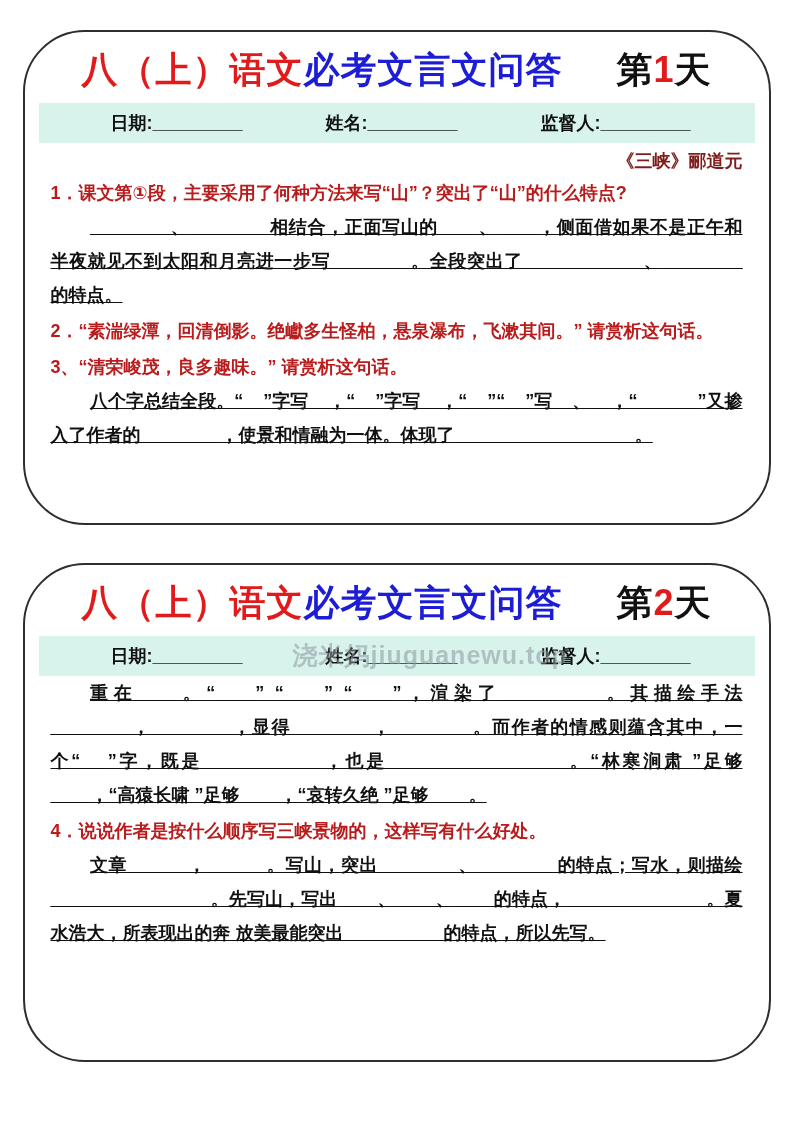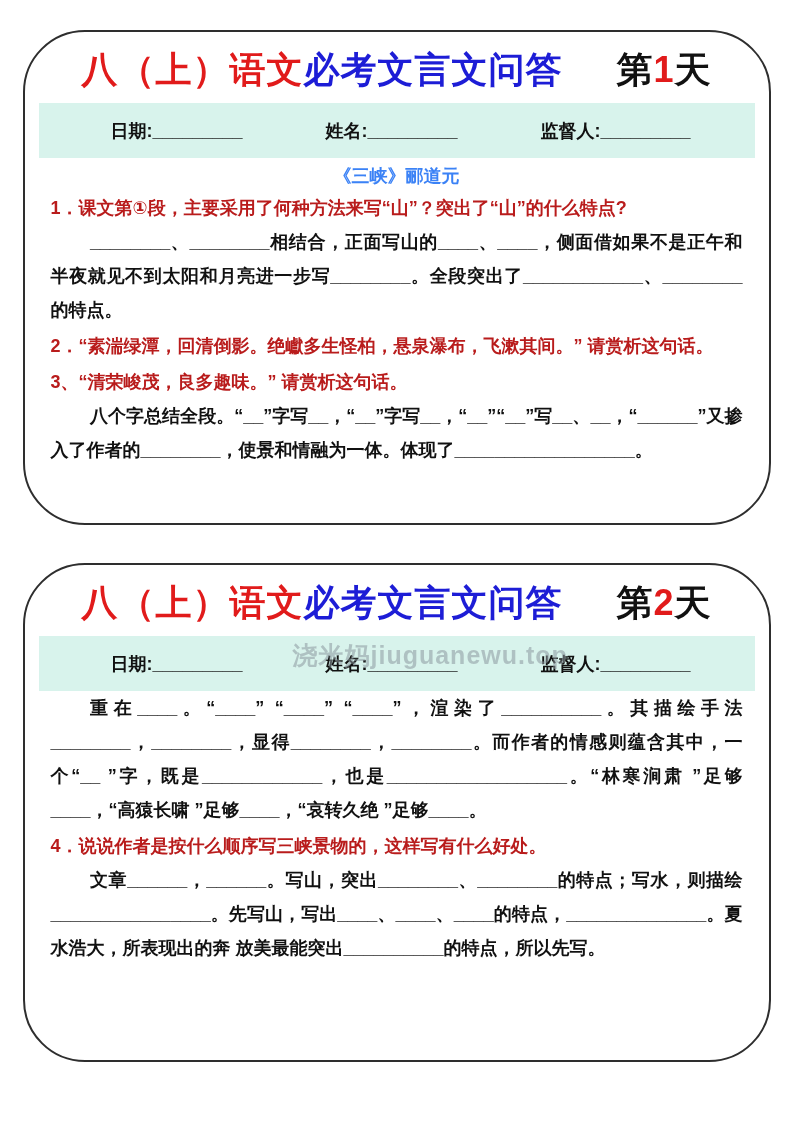--- a/index.html
+++ b/index.html
@@ -17,36 +17,36 @@
   .card1{margin-top:30px;height:495px;}
   .card2{margin-top:38px;height:499px;}
   .title-row{
     display:flex;justify-content:center;align-items:baseline;gap:54px;
     font-size:36px;letter-spacing:1px;margin:6px 0 8px 0;white-space:nowrap;text-align:right;
   }
   .t-red{color:#e11b1b;}
   .t-blue{color:#1d1dd6;}
   .day{color:#111;}
   .banner{
-    background:#d8f3ec;height:55px;margin:0 -12px;
+    background:#d8f3ec;height:40px;margin:0 -12px;
     display:flex;align-items:center;justify-content:space-between;
     padding:0 64px 0 72px;font-size:18px;white-space:nowrap;
   }
   .field{display:inline-flex;align-items:baseline;}
   .blank-txt{letter-spacing:0;}
   .subtitle{
-    color:#3b82f6;text-align:center;font-size:18px;margin:5px 0 2px 0;line-height:26px;
+    color:#7f1d1d;text-align:right;font-size:18px;margin:5px 0 2px 0;line-height:26px;
   }
   .q{
     color:#b91c1c;font-size:18px;line-height:34px;margin:2px 0 0 0;
     text-align:justify;
   }
   .a{
     color:#111;font-size:18px;line-height:34px;margin:0;
-    text-align:justify;text-indent:2.2em;
+    text-align:justify;text-indent:2.2em;text-decoration:underline;
   }
   .card2 .q:first-of-type{margin-top:4px;}
   .watermark{
     position:absolute;top:74px;left:268px;z-index:3;
     color:#8d9aa0;opacity:0.55;font-size:25px;letter-spacing:1px;
     pointer-events:none;white-space:nowrap;
   }
 </style>
 </head>
 <body>

